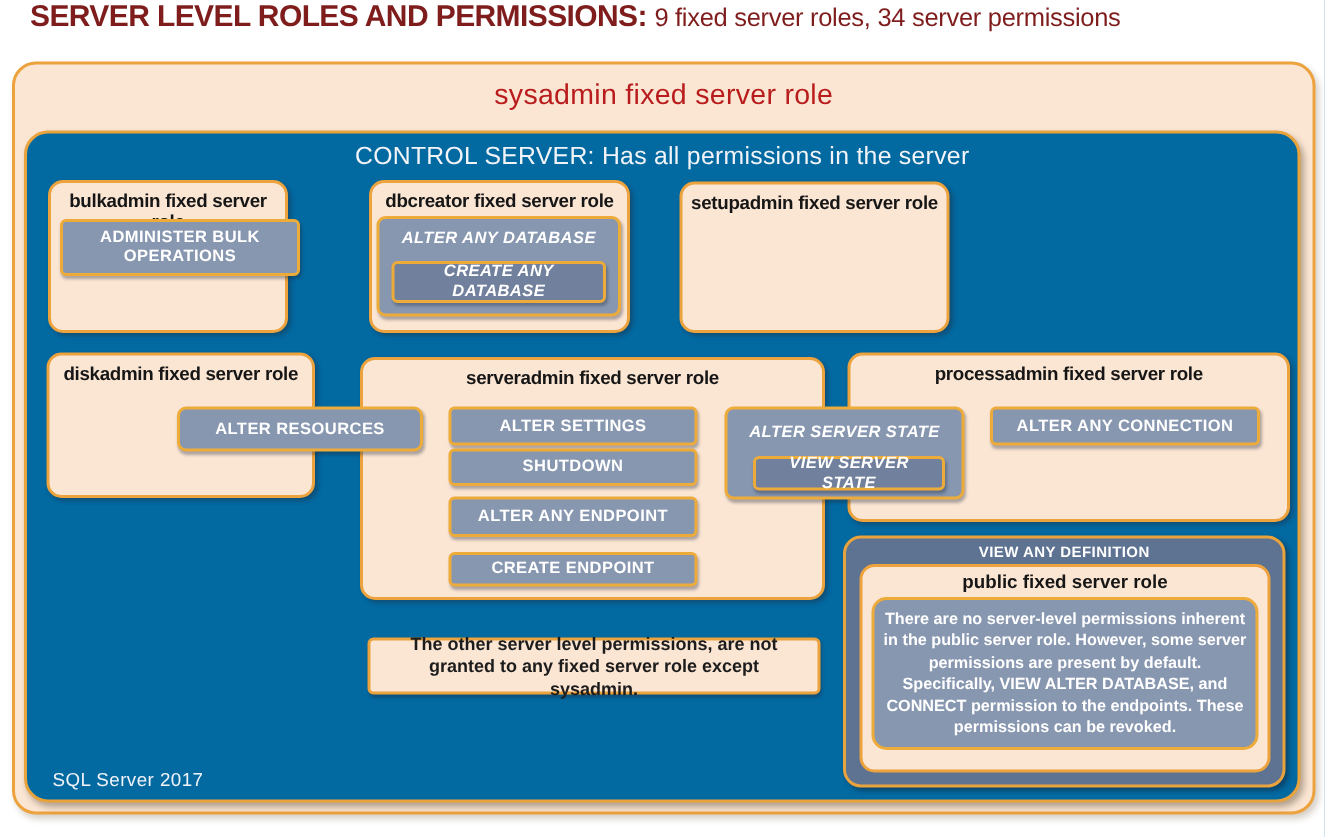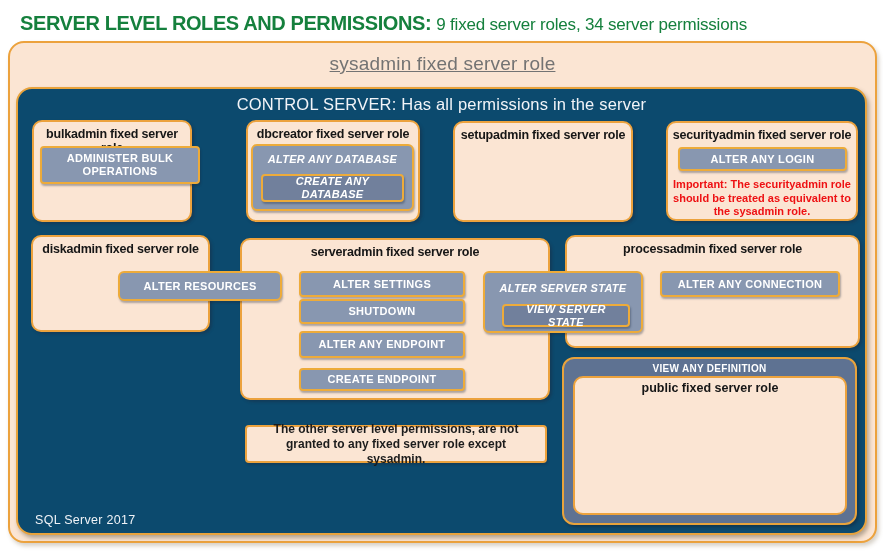--- a/index.html
+++ b/index.html
@@ -1,32 +1,32 @@
 <!DOCTYPE html>
 <html><head>
 <meta charset="utf-8">
 <style>
   html,body{margin:0;padding:0;background:#ffffff;}
   body{font-family:"Liberation Sans", sans-serif;}
   #canvas{position:relative;width:883px;height:558px;background:#ffffff;overflow:hidden;}
 
   
-  .heading{position:absolute;left:20px;top:12px;white-space:nowrap;color:#15803d;}
+  .heading{position:absolute;left:20px;top:0;white-space:nowrap;color:#7f1d1d;}
   .heading .main{font-size:20px;font-weight:700;letter-spacing:-0.4px;}
   .heading .sub{font-size:17px;font-weight:400;letter-spacing:-0.2px;margin-left:5px;}
 
   
   .sysadmin-box{position:absolute;left:8px;top:41px;width:869px;height:502px;
     background:#fbe5d3;border:2px solid #eca23d;border-radius:16px;
     box-shadow:2px 3px 4px rgba(120,100,70,.30);box-sizing:border-box;}
-  .sysadmin-title{margin-top:10px;text-align:center;font-size:19px;color:#737373;letter-spacing:0.2px;text-decoration:underline;}
+  .sysadmin-title{margin-top:10px;text-align:center;font-size:19px;color:#b91c1c;letter-spacing:0.2px;}
 
   
   .control-box{position:absolute;left:16px;top:87px;width:851px;height:448px;
-    background:#0c4a6e;border:2px solid #e8a33c;border-radius:16px;
+    background:#0369a1;border:2px solid #e8a33c;border-radius:16px;
     box-shadow:2px 3px 4px rgba(90,80,60,.45);box-sizing:border-box;}
   .control-title{margin-top:6px;text-align:center;font-size:16.5px;color:#f2f4f8;letter-spacing:0.2px;}
 
   
   .role{position:absolute;background:#fbe5d3;border:2px solid #eca23d;border-radius:10px;
     box-shadow:2px 2px 3px rgba(30,40,60,.40);box-sizing:border-box;}
   .role-title{margin-top:5px;text-align:center;font-size:12.5px;font-weight:700;color:#161616;letter-spacing:-0.2px;}
 
   
   .perm{position:absolute;background:#8897b0;border:2px solid #edab3a;border-radius:4px;
@@ -86,25 +86,20 @@
       <div class="perm-container" style="left:3px;top:22px;width:163px;height:67px;">
         <div class="label">ALTER ANY DATABASE</div>
         <div class="perm perm-dark" style="left:8px;top:28px;width:143px;height:28px;">CREATE ANY DATABASE</div>
       </div>
     </div>
 
     <div class="role" style="left:435px;top:32px;width:180px;height:101px;">
       <div class="role-title">setupadmin fixed server role</div>
     </div>
 
-    <div class="role" style="left:648px;top:32px;width:192px;height:100px;">
-      <div class="role-title">securityadmin fixed server role</div>
-      <div class="perm" style="left:10px;top:24px;width:169px;height:24px;">ALTER ANY LOGIN</div>
-      <div class="important-note">Important: The securityadmin role should be treated as equivalent to the sysadmin role.</div>
-    </div>
 
     <div class="role" style="left:13px;top:146px;width:179px;height:97px;">
       <div class="role-title">diskadmin fixed server role</div>
     </div>
 
     <div class="role" style="left:222px;top:149px;width:310px;height:162px;">
       <div class="role-title">serveradmin fixed server role</div>
       <div class="perm" style="left:57px;top:31px;width:166px;height:26px;">ALTER SETTINGS</div>
       <div class="perm" style="left:57px;top:59px;width:166px;height:25px;">SHUTDOWN</div>
       <div class="perm" style="left:57px;top:128px;width:166px;height:23px;">CREATE ENDPOINT</div>
@@ -120,20 +115,21 @@
 
     <div class="perm-container" style="left:465px;top:182px;width:160px;height:62px;">
       <div class="label" style="height:30px;">ALTER SERVER STATE</div>
       <div class="perm perm-dark" style="left:17px;top:31px;width:128px;height:23px;">VIEW SERVER STATE</div>
     </div>
 
     <div class="vad-box" style="left:544px;top:268px;width:295px;height:168px;">
       <div class="vad-title">VIEW ANY DEFINITION</div>
       <div class="public-box" style="left:9px;top:17px;width:274px;height:139px;">
         <div class="public-title">public fixed server role</div>
+        <div class="public-note" style="left:6px;top:20px;width:258px;height:102px;">There are no server-level permissions inherent in the public server role. However, some server permissions are present by default. Specifically, VIEW ALTER DATABASE, and CONNECT permission to the endpoints. These permissions can be revoked.</div>
       </div>
     </div>
 
     <div class="footnote" style="left:227px;top:336px;width:302px;height:38px;">The other server level permissions, are not granted to any fixed server role except sysadmin.</div>
 
     <div class="footer-label">SQL Server 2017</div>
   </div>
 
 </div>
 

